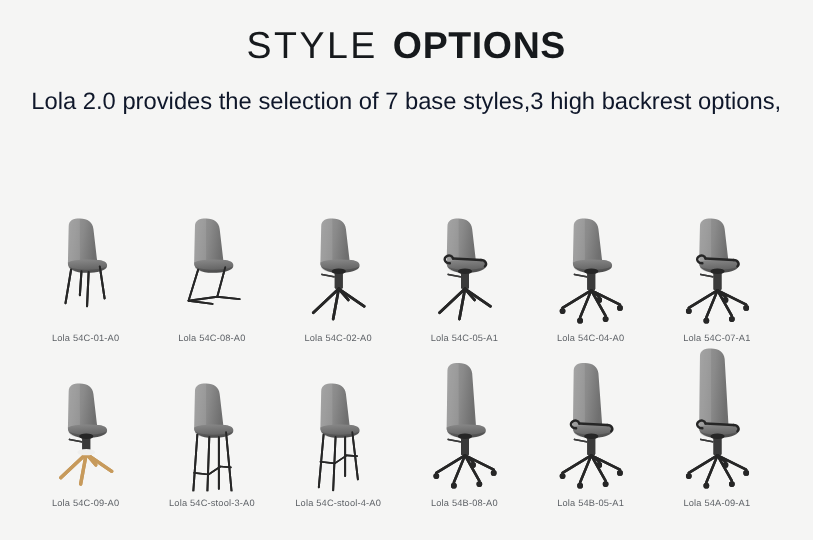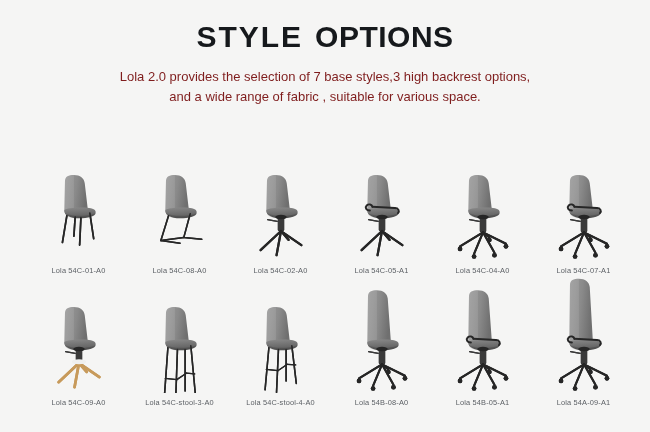--- a/index.html
+++ b/index.html
@@ -11,36 +11,36 @@
     position:relative;
   }
   .page{width:650px;height:432px;position:relative;}
 
   
   .header{padding-top:22px;text-align:center;}
   .title-line{
     font-size:30px;letter-spacing:1px;line-height:1;
     color:#16191c;white-space:nowrap;
   }
-  .title-light{font-weight:700;letter-spacing:2px;text-align:right;}
+  .title-light{font-weight:400;letter-spacing:2px;text-align:right;}
   .title-bold{font-weight:bold;letter-spacing:0.5px;margin-left:12px;margin-top:12px;}
 
   .subtitle{
     margin-top:15px;
-    font-size:13px;
+    font-size:19px;
     line-height:1.55;
-    color:#7f1d1d;
+    color:#0f172a;
     font-weight:400;
   }
   .subtitle div{white-space:nowrap;}
 
   
   .grid{
     position:absolute;
-    left:28px;top:150px;
+    left:18px;top:150px;
     width:606px;
   }
   .row{display:flex;}
   .cell{
     width:101px;
     display:flex;
     flex-direction:column;
     align-items:center;
     justify-content:flex-end;
   }
@@ -67,21 +67,20 @@
 <body>
 
 <div class="page">
 
   <div class="header">
     <div class="title-line">
       <span class="title-light">STYLE</span><span class="title-bold">OPTIONS</span>
     </div>
     <div class="subtitle">
       <div>Lola 2.0 provides the selection of 7 base styles,3 high backrest  options,</div>
-      <div>and a wide range of fabric  , suitable for various space.</div>
     </div>
   </div>
 
   <div class="grid">
 
     <div class="row row-1">
       <div class="cell">
         <div class="art">
             <svg width="100" height="118" viewBox="0 -10 104 185">
               <defs>

